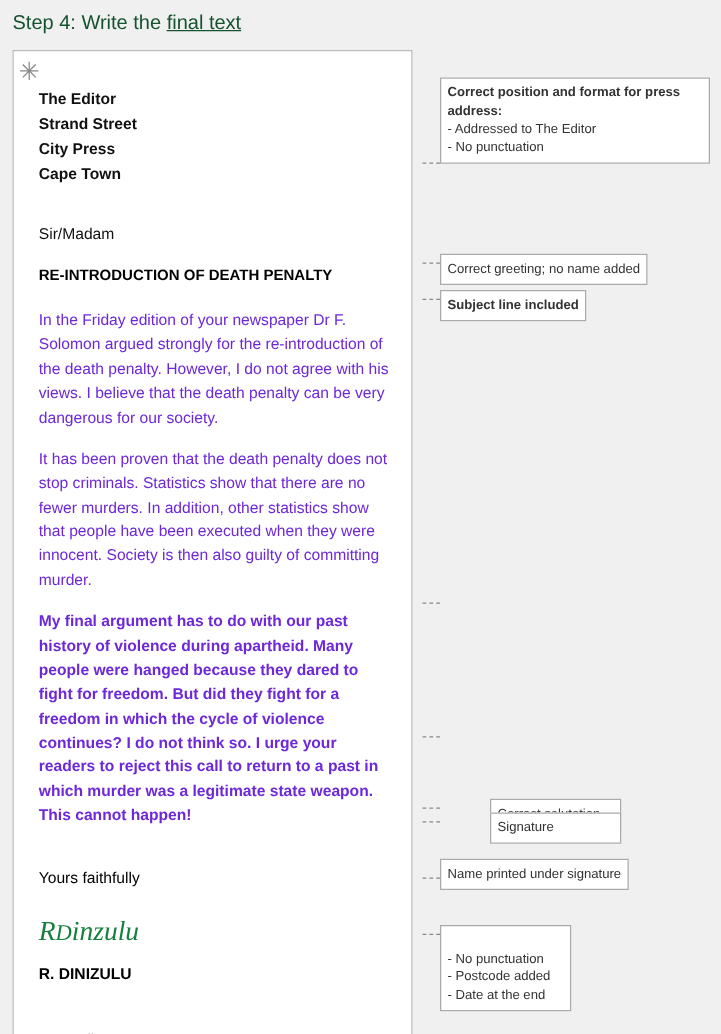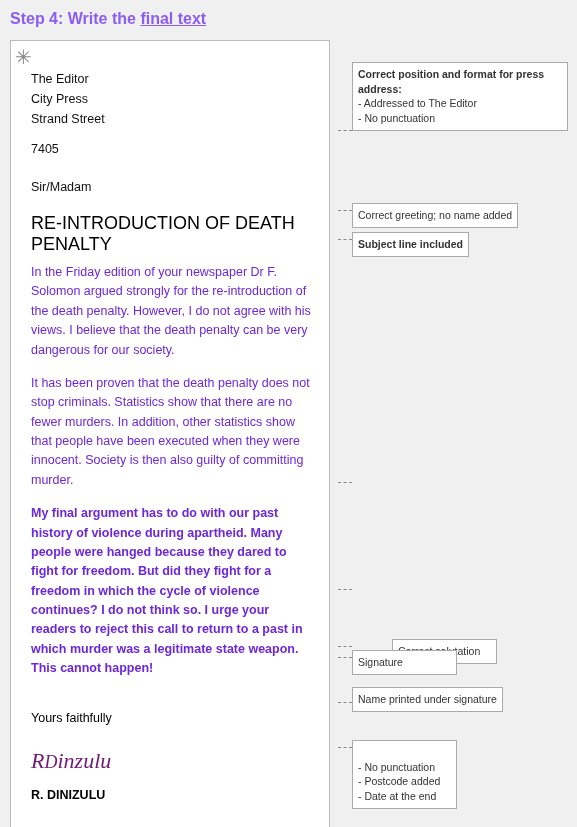--- a/index.html
+++ b/index.html
@@ -6,23 +6,23 @@
     body {
       font-family: Arial, sans-serif;
       font-size: 13px;
       background: #f0f0f0;
       width: 577px;
       min-height: 827px;
       padding: 10px;
     }
     .page-title {
       font-size: 16px;
-      font-weight: bold;
+      font-weight: normal;
       margin-bottom: 12px;
-      color: #8b5cf6;
+      color: #14532d;
     }
     .page-title u { text-decoration: underline; }
     .letter-area {
       background: #fff;
       border: 1px solid #bbb;
       padding: 18px 16px 18px 20px;
       width: 320px;
       min-height: 760px;
       position: relative;
       flex-shrink: 0;
@@ -35,40 +35,40 @@
       color: #888;
     }
     .letter-line {
       font-size: 12.5px;
       line-height: 1.6;
       color: #111;
     }
     .letter-spacer { height: 10px; }
     .letter-spacer-lg { height: 18px; }
     .letter-subject {
-      font-size: 18px;
-      font-weight: normal;
+      font-size: 12px;
+      font-weight: bold;
       text-transform: uppercase;
-      margin: 6px 0 8px 0;
+      margin: 6px 0 20px 0;
     }
     .letter-para {
       font-size: 12.5px;
       line-height: 1.55;
       color: #6d28d9;
       margin-bottom: 14px;
     }
     .letter-para.bold-para {
       font-weight: bold;
     }
     .salutation { font-size: 12.5px; margin-bottom: 23px; }
     .signature-area { margin-bottom: 4px; }
     .sig-image {
       font-family: 'Georgia', cursive;
       font-size: 22px;
-      color: #701a75;
+      color: #15803d;
       font-style: italic;
       margin-bottom: 2px;
     }
     .sig-name {
       font-size: 12.5px;
       font-weight: bold;
       text-transform: uppercase;
       margin-bottom: 26px;
     }
 
@@ -119,26 +119,26 @@
 <div class="page-body">
   <div class="page-title">
     <span>Step 4: Write the </span><u>final text</u>
   </div>
 
   <div class="content-row">
 
     <div class="letter-area">
       <div class="wand-icon">✳</div>
 
-      <div style="margin-top:10px;">
+      <div style="margin-top:10px;font-weight:bold;">
         <div class="letter-line">The Editor</div>
+        <div class="letter-line">Strand Street</div>
         <div class="letter-line">City Press</div>
-        <div class="letter-line">Strand Street</div>
+        <div class="letter-line">Cape Town</div>
         <div class="letter-spacer"></div>
-        <div class="letter-line">7405</div>
       </div>
 
       <div class="letter-spacer-lg"></div>
 
       <div class="letter-line">Sir/Madam</div>
 
       <div class="letter-spacer"></div>
 
       <div class="letter-subject">RE-INTRODUCTION OF DEATH PENALTY</div>
 
@@ -200,21 +200,21 @@
       <div class="ra" style="top: 542px;">
         <div class="ra-line" style="width: 14px;"></div>
         <div class="ra-box" style="visibility:hidden;">&nbsp;</div>
       </div>
 
       <div class="ra" style="top: 599px; gap: 40px;">
         <div class="ra-line" style="width: 14px;"></div>
         <div class="ra-box">Correct salutation</div>
       </div>
 
-      <div class="ra" style="top: 610px;">
+      <div class="ra" style="top: 610px; gap: 40px;">
         <div class="ra-line" style="width: 14px;"></div>
         <div class="ra-box">Signature</div>
       </div>
 
       <div class="ra" style="top: 647px; align-items: center;">
         <div class="ra-line" style="width: 14px;"></div>
         <div class="ra-box">Name printed under signature</div>
       </div>
 
       <div class="ra" style="top: 700px;">

